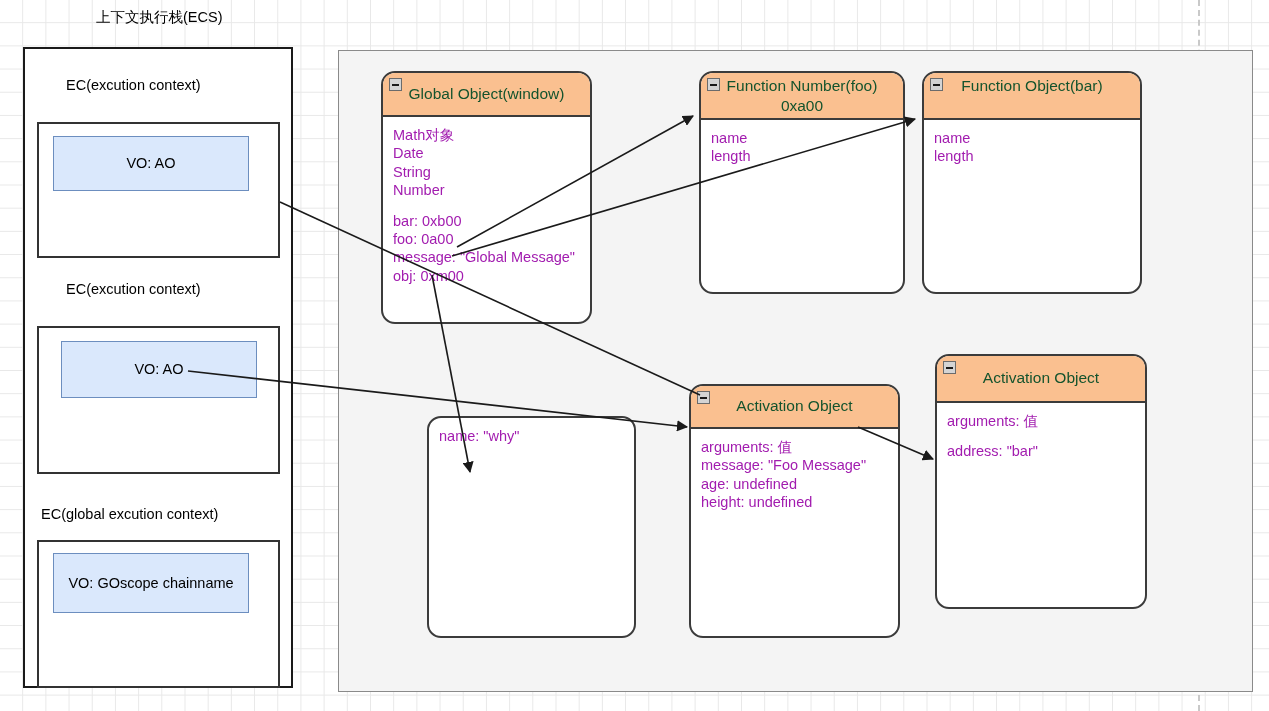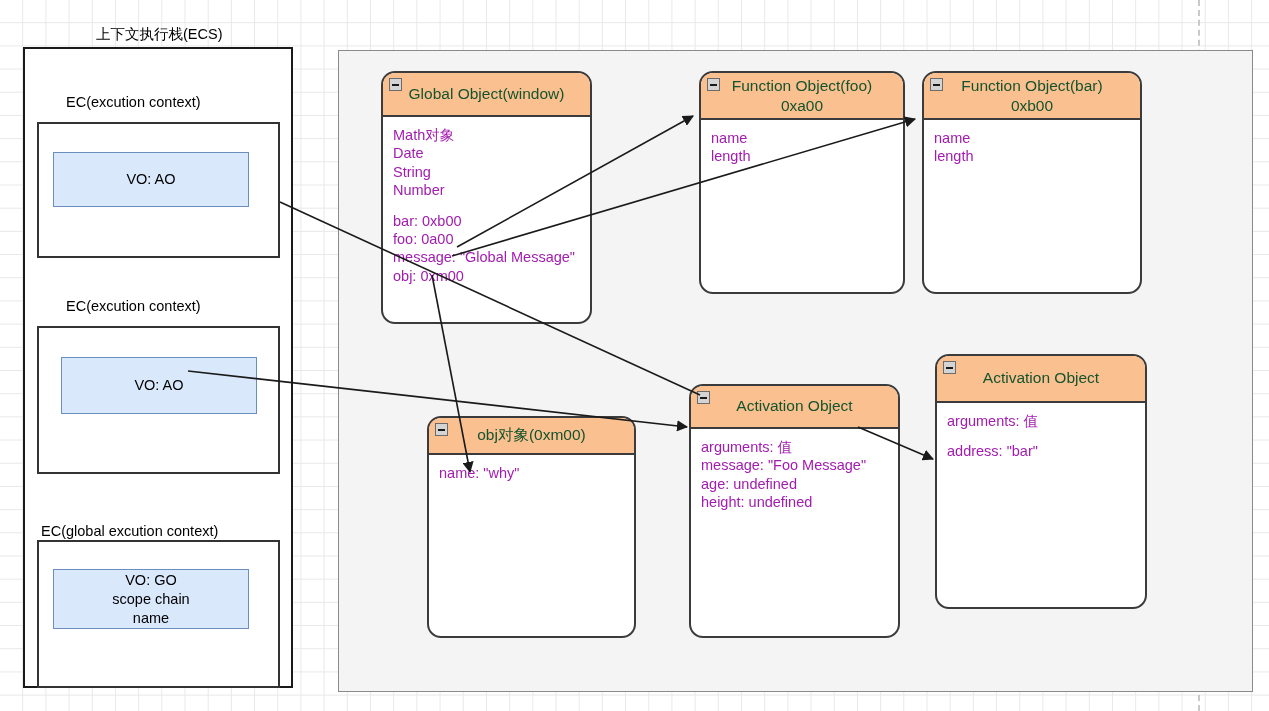--- a/index.html
+++ b/index.html
@@ -47,28 +47,26 @@
     position: absolute;
     background: #dae8fc;
     border: 1.5px solid #6c8ebf;
     display: flex;
     align-items: center;
     justify-content: center;
     text-align: center;
     font-size: 14.5px;
     color: #000;
     line-height: 19px;
-    margin-top: 16px;
   }
   .plain-label {
     position: absolute;
     font-size: 14.5px;
     color: #000;
     white-space: nowrap;
-    margin-top: 17px;
   }
   
   .objbox {
     position: absolute;
     background: #ffffff;
     border: 2.2px solid #3b3b3b;
     border-radius: 14px;
     overflow: hidden;
   }
   .objbox .hdr {
@@ -133,21 +131,21 @@
 
   <div class="plain-label" style="left:66px; top:281px;">EC(excution context)</div>
   <div class="rect-inner" style="left:37px; top:326px; width:243px; height:148px;">
     <div class="vo-box" style="left:22px; top:13px; width:196px; height:57px;">
       <span>VO: AO</span>
     </div>
   </div>
 
   <div class="plain-label" style="left:41px; top:506px;">EC(global excution context)</div>
   <div class="rect-inner" style="left:37px; top:540px; width:243px; height:148px;">
-    <div class="vo-box" style="left:14px; top:11px; width:196px; height:60px; flex-direction:column; justify-content:center;">
+    <div class="vo-box" style="left:14px; top:11px; width:196px; height:60px; flex-direction:row; justify-content:center;">
       <span>VO: GO</span>
       <span>scope chain</span>
       <span>name</span>
     </div>
   </div>
 
   <div class="objbox" style="left:381px; top:71px; width:211px; height:253px;">
     <div class="hdr" style="height:44px; display:flex; align-items:center; justify-content:center;">
       <span class="minus"></span>
       <span>Global Object(window)</span>
@@ -161,46 +159,41 @@
       <div class="row">bar: 0xb00</div>
       <div class="row">foo: 0a00</div>
       <div class="row">message: "Global Message"</div>
       <div class="row">obj: 0xm00</div>
     </div>
   </div>
 
   <div class="objbox" style="left:699px; top:71px; width:206px; height:223px;">
     <div class="hdr" style="height:47px;">
       <span class="minus"></span>
-      <div>Function Object(foo)</div>
+      <div>Function Number(foo)</div>
       <div>0xa00</div>
     </div>
     <div class="body">
       <div class="row">name</div>
       <div class="row">length</div>
     </div>
   </div>
 
   <div class="objbox" style="left:922px; top:71px; width:220px; height:223px;">
     <div class="hdr" style="height:47px;">
       <span class="minus"></span>
       <div>Function Object(bar)</div>
-      <div>0xb00</div>
     </div>
     <div class="body">
       <div class="row">name</div>
       <div class="row">length</div>
     </div>
   </div>
 
   <div class="objbox" style="left:427px; top:416px; width:209px; height:222px;">
-    <div class="hdr" style="height:37px; display:flex; align-items:center; justify-content:center;">
-      <span class="minus"></span>
-      <span>obj对象(0xm00)</span>
-    </div>
     <div class="body">
       <div class="row">name: "why"</div>
     </div>
   </div>
 
   <div class="objbox" style="left:689px; top:384px; width:211px; height:254px;">
     <div class="hdr" style="height:43px; display:flex; align-items:center; justify-content:center;">
       <span class="minus"></span>
       <span>Activation Object</span>
     </div>

